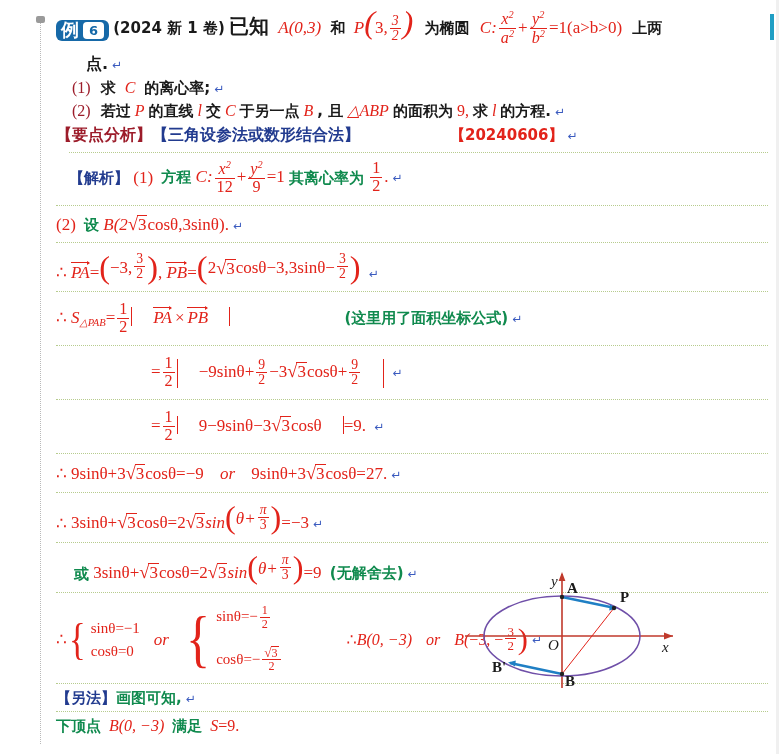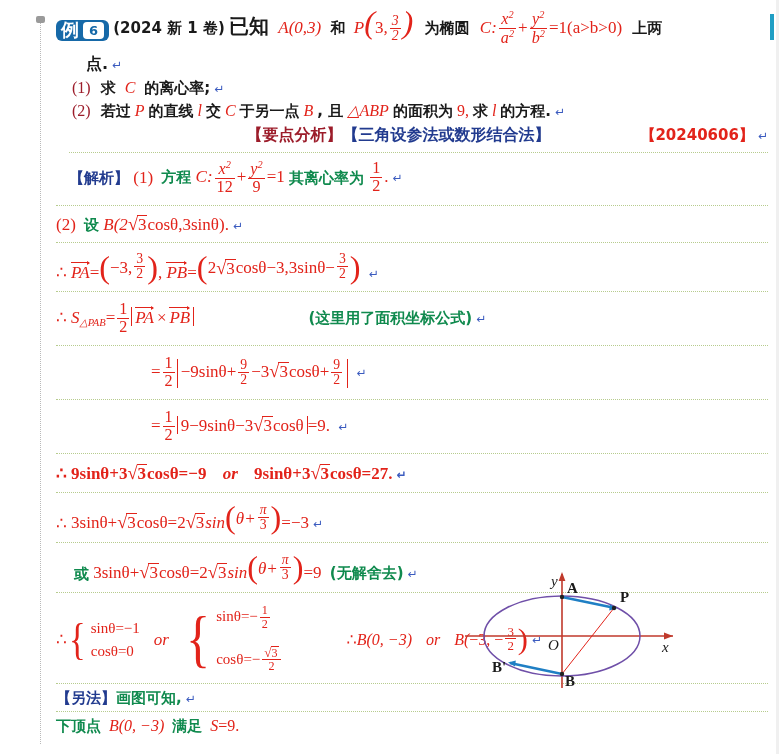--- a/index.html
+++ b/index.html
@@ -158,21 +158,21 @@
   }
   .vec::before {
     content: "";
     position: absolute;
     right: 0px; top: -1px;
     border-left: 3px solid currentColor;
     border-top: 2px solid transparent;
     border-bottom: 2px solid transparent;
   }
 
-  .abs { border-left: 1.3px solid currentColor; border-right: 1.3px solid currentColor; padding: 0 3px; display:inline-block;}
+  .abs { border-left: 1.3px solid currentColor; border-right: 1.3px solid currentColor; padding: 0 21px; display:inline-block;}
 
   .paren-big {
     display: inline-flex; align-items: center;
   }
   .pl, .pr { font-size: 1.9em; line-height: 0.72; font-family: "Liberation Serif", serif; }
 
   
   .sys {
     display: inline-flex;
     align-items: center;
@@ -263,21 +263,21 @@
       <span class="red mi">B</span>
       <span class="black cn" style="font-size:15px;">, 且</span>
       <span class="red mi">△ABP</span>
       <span class="black cn" style="font-size:15px;">的面积为</span>
       <span class="red mn">9,</span>
       <span class="black cn" style="font-size:15px;">求</span>
       <span class="red mi">l</span>
       <span class="black cn" style="font-size:15px;">的方程.</span><span class="eol">↵</span>
     </div>
 
-    <div class="row" style="font-size:16px;padding-top:7px;text-align:right;">
+    <div class="row" style="font-size:16px;padding-top:7px;">
       <span class="maroon cn" style="font-size:16px;">【要点分析】</span><span class="navy cn" style="font-size:16px;">【三角设参法或数形结合法】</span>
       <span class="datetag" style="margin-left:86px;">【20240606】</span><span class="eol">↵</span>
     </div>
 
     <div class="row rule-top" style="font-size:17px;padding-top:8px;margin-top:8px;margin-left:13px;">
       <span class="navy cn" style="font-size:15px;">【解析】</span>
       <span class="red mn">(1)</span>
       <span class="green cn" style="font-size:15px;margin-left:4px;">方程</span>
       <span class="red mi"><span>C:</span><span class="frac">
             <span class="num"><span class="mi">x</span><span class="sup">2</span></span>
@@ -367,21 +367,21 @@
         <span class="mn">=</span><span class="frac">
             <span class="num mn">1</span>
             <span class="den mn">2</span>
           </span><span class="abs"><span class="mn">9−9sinθ−3</span><span class="sq">
               <span class="rad">√</span>
               <span class="bar mn">3</span>
             </span><span class="mn">cosθ</span></span><span class="mn">=9.</span>
       </span><span class="eol">↵</span>
     </div>
 
-    <div class="row rule-top" style="font-size:17px;padding-top:10px;margin-top:8px;font-weight:bold;">
+    <div class="row rule-top" style="font-size:17px;padding-top:10px;margin-top:8px;">
       <span class="red mn">∴</span>
       <span class="red"><span class="mn">9sinθ+3</span><span class="sq">
             <span class="rad">√</span>
             <span class="bar mn">3</span>
           </span><span class="mn">cosθ=−9</span></span>
       <span class="red mi" style="margin:0 12px;">or</span>
       <span class="red"><span class="mn">9sinθ+3</span><span class="sq">
             <span class="rad">√</span>
             <span class="bar mn">3</span>
           </span><span class="mn">cosθ=27.</span></span><span class="eol">↵</span>

